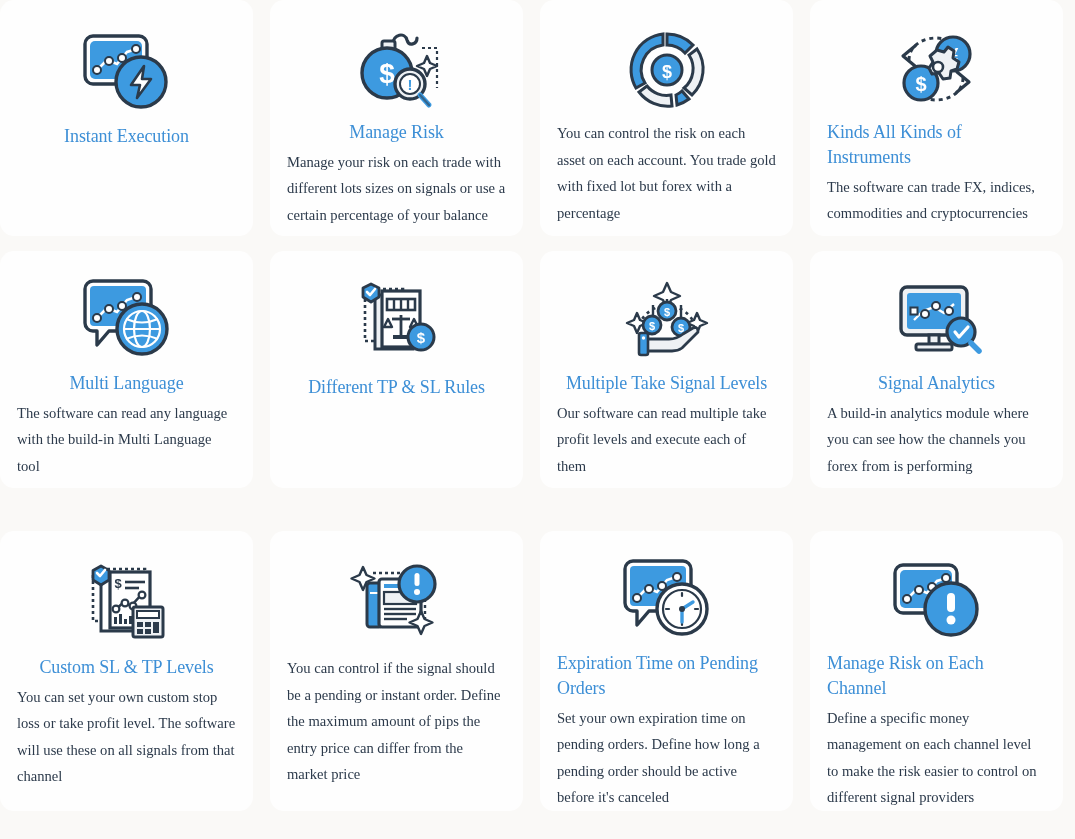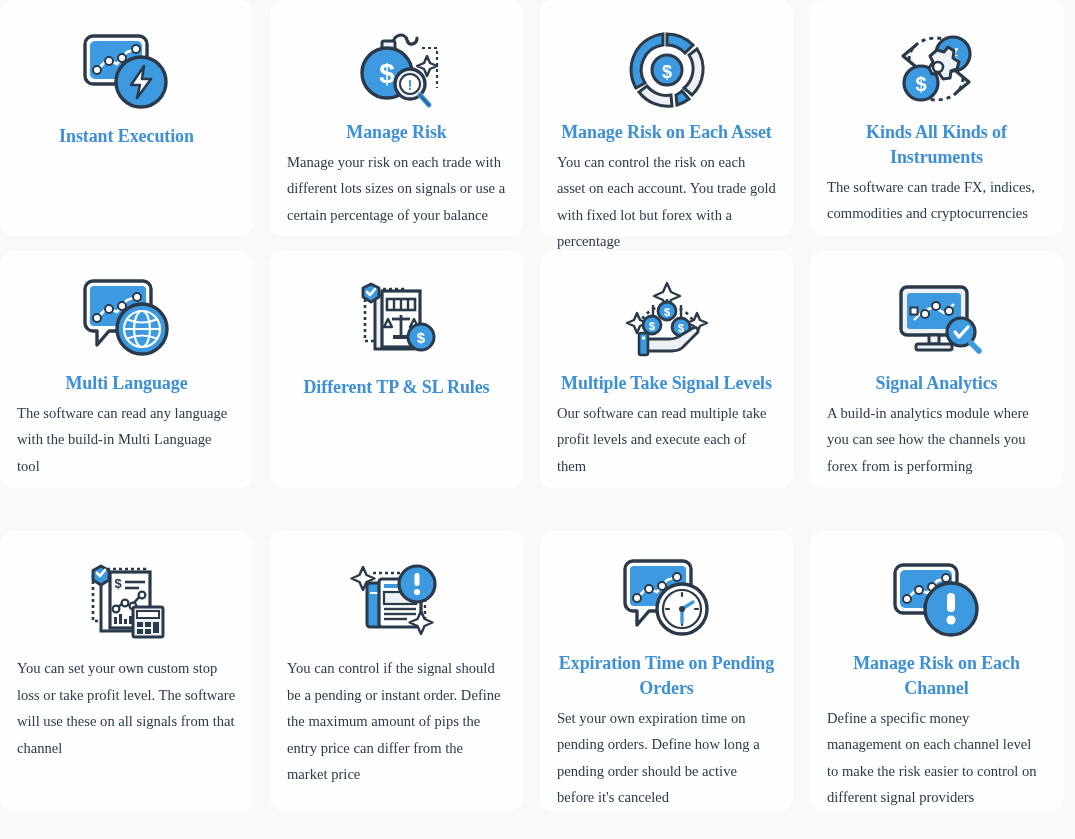--- a/index.html
+++ b/index.html
@@ -44,24 +44,23 @@
     display: flex;
     align-items: center;
     justify-content: center;
     margin-top: 8px;
     margin-bottom: 6px;
   }
   .card-icon svg { display: block; }
 
   .card-title {
     color: #3d8fd6;
-    font-weight: bold;
+    font-weight: normal;
     font-size: 18px;
     line-height: 1.38;
-    text-align: center;
     margin: 0 0 4px 0;
     letter-spacing: -0.1px;
   }
 
   .card-desc {
     color: #2c3a4b;
     font-size: 14.6px;
     line-height: 1.82;
     text-align: left;
     margin: 0;
@@ -117,21 +116,20 @@
           <path d="M0,-36 A36,36 0 0 1 26,-25 L18,-17 A25,25 0 0 0 0,-25 Z" fill="#3d9ae0" stroke="#2b3a4a" stroke-width="3"></path>
           <path d="M-4,-36 A36,36 0 0 0 -31,18 L-22,13 A25,25 0 0 1 -4,-25 Z" fill="#3d9ae0" stroke="#2b3a4a" stroke-width="3"></path>
           <path d="M30,-21 A36,36 0 0 1 25,25 L17,18 A25,25 0 0 0 22,-15 Z" fill="#eef1f4" stroke="#2b3a4a" stroke-width="3"></path>
           <path d="M-28,22 A36,36 0 0 0 5,36 L4,25 A25,25 0 0 1 -20,16 Z" fill="#eef1f4" stroke="#2b3a4a" stroke-width="3"></path>
           <path d="M10,35 A36,36 0 0 0 22,29 L15,21 A25,25 0 0 1 9,25 Z" fill="#3d9ae0" stroke="#2b3a4a" stroke-width="3"></path>
           <circle cx="0" cy="0" r="15" fill="#3d9ae0" stroke="#2b3a4a" stroke-width="3"></circle>
           <text x="0" y="8" font-family="'Liberation Sans',sans-serif" font-size="18" font-weight="bold" fill="#fff" text-anchor="middle">$</text>
         </g>
       </svg>
     </div>
-    <h3 class="card-title">Manage Risk on Each Asset</h3>
     <p class="card-desc">You can control the risk on each asset on each account. You trade gold with fixed lot but forex with a percentage</p>
   </div>
 
   <div class="feature-card h-r1">
     <div class="card-icon">
       <svg width="96" height="88" viewBox="0 0 96 88">
         <path d="M20 34 C20 16, 42 8, 58 14" fill="none" stroke="#2b3a4a" stroke-width="3" stroke-dasharray="4 4"></path>
         <path d="M26 20 L14 30 L26 40" fill="none" stroke="#2b3a4a" stroke-width="3.2" stroke-linejoin="round" stroke-linecap="round"></path>
         <path d="M74 52 C74 70, 52 78, 36 72" fill="none" stroke="#2b3a4a" stroke-width="3" stroke-dasharray="4 4"></path>
         <path d="M68 66 L80 56 L68 46" fill="none" stroke="#2b3a4a" stroke-width="3.2" stroke-linejoin="round" stroke-linecap="round"></path>
@@ -269,20 +267,21 @@
           <rect x="58" y="63" width="6" height="5"></rect>
           <rect x="66" y="63" width="6" height="5"></rect>
           <rect x="74" y="63" width="6" height="11"></rect>
           <rect x="58" y="70" width="6" height="5"></rect>
           <rect x="66" y="70" width="6" height="5"></rect>
         </g>
         <path d="M22 4 l8 4.5 v9.5 l-8 5 -8 -5 v-9.5 Z" transform="translate(0,3)" fill="#3d9ae0" stroke="#2b3a4a" stroke-width="2.8" stroke-linejoin="round"></path>
         <path d="M18 14 l3 3 5 -6" fill="none" stroke="#fff" stroke-width="2.6" stroke-linecap="round" stroke-linejoin="round"></path>
       </svg>
     </div>
+    <h3 class="card-title">Custom SL &amp; TP Levels</h3>
     <p class="card-desc">You can set your own custom stop loss or take profit level. The software will use these on all signals from that channel</p>
   </div>
 
   <div class="feature-card h-r3">
     <div class="card-icon">
       <svg width="96" height="88" viewBox="0 0 96 88">
         <path d="M14 8 l3.5 8 8 3.5 -8 3.5 -3.5 8 -3.5 -8 -8 -3.5 8 -3.5 Z" fill="#fff" stroke="#2b3a4a" stroke-width="2.4" stroke-linejoin="round"></path>
         <path d="M24 14 h38" fill="none" stroke="#2b3a4a" stroke-width="2.4" stroke-dasharray="3 3"></path>
         <path d="M76 40 v20 h-12" fill="none" stroke="#2b3a4a" stroke-width="2.4" stroke-dasharray="3 3"></path>
         <rect x="18" y="24" width="15" height="44" rx="3" fill="#3d9ae0" stroke="#2b3a4a" stroke-width="3"></rect>

